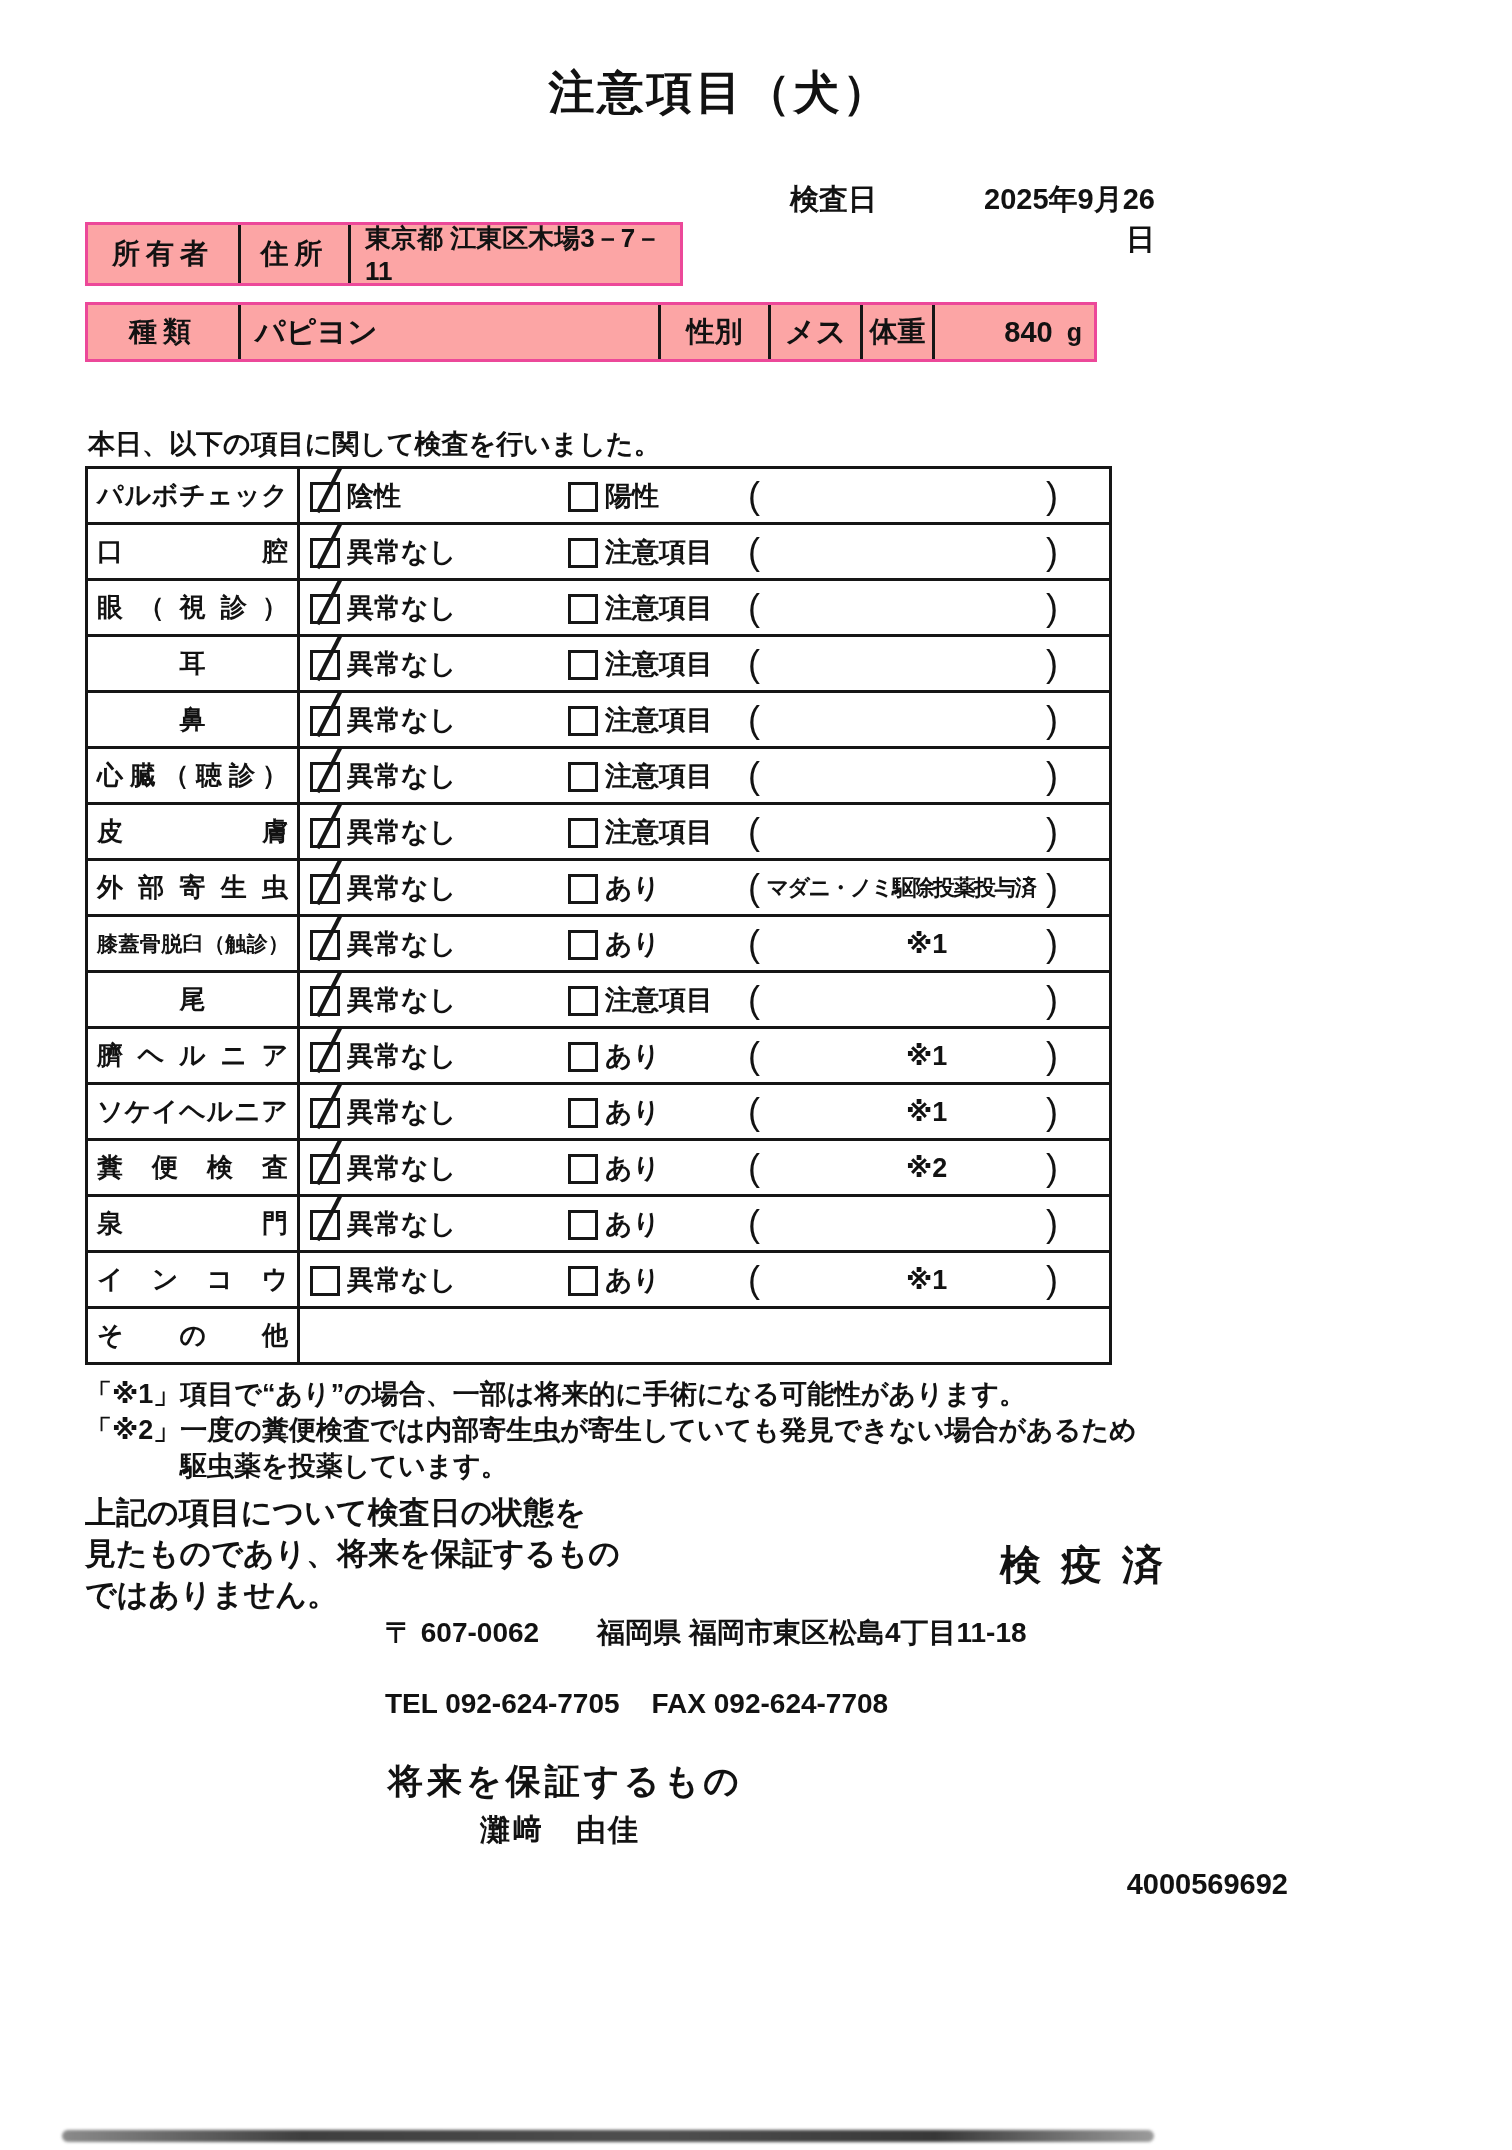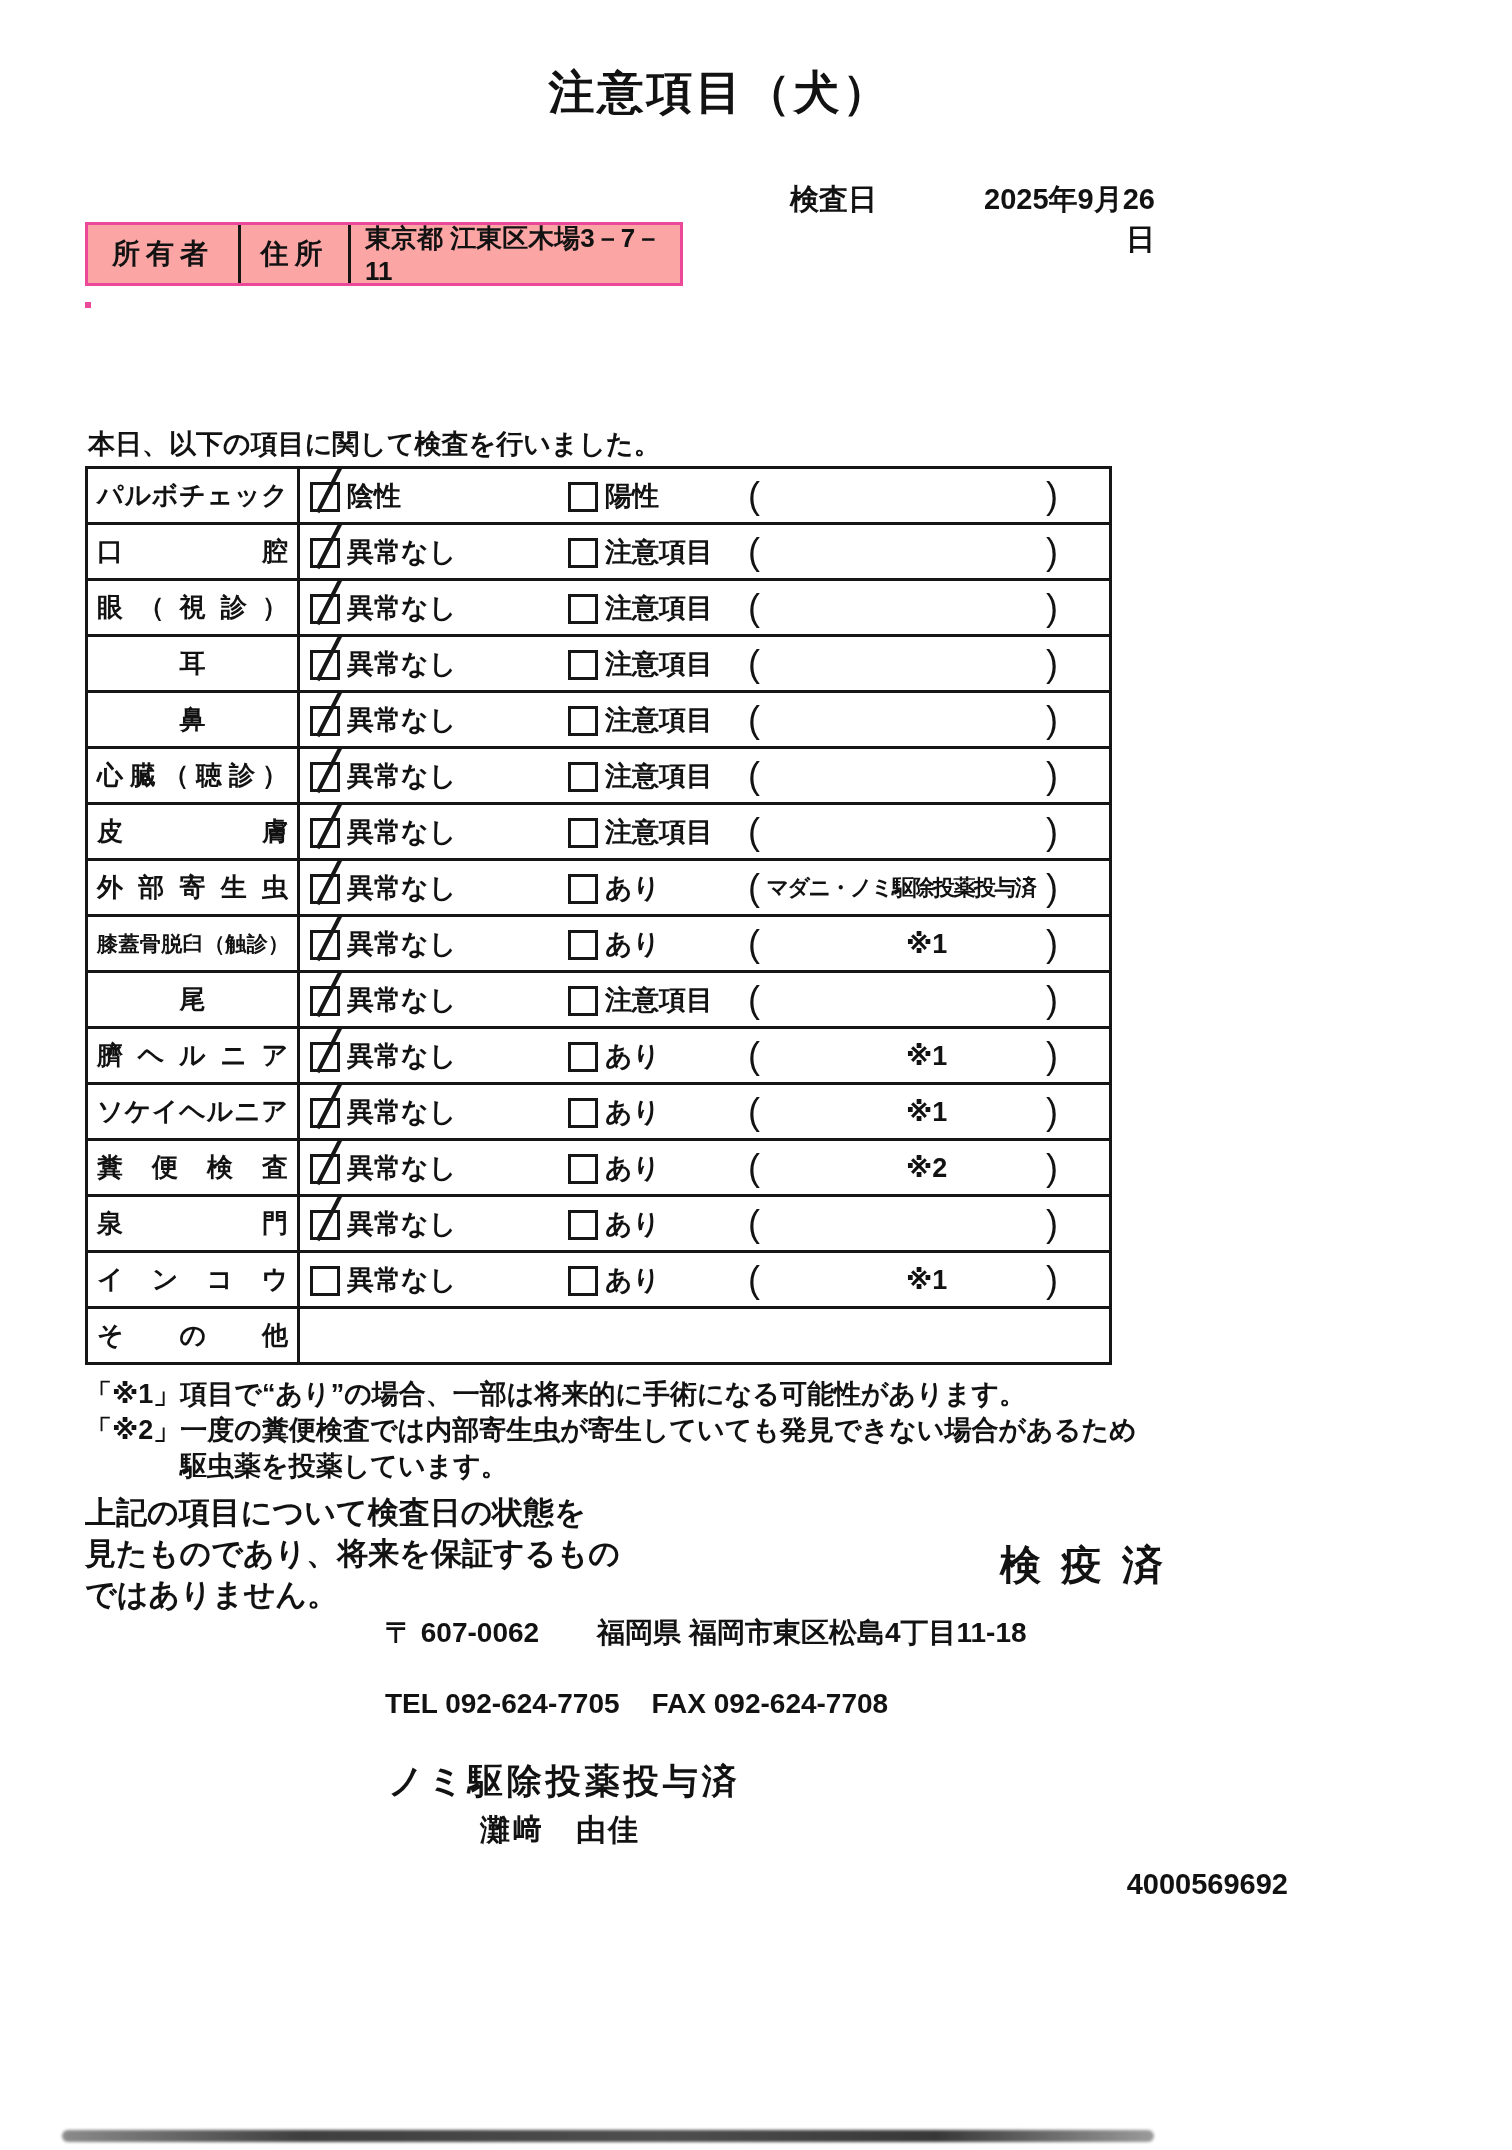--- a/index.html
+++ b/index.html
@@ -92,20 +92,31 @@
 
 <div class="stable" id="owner-table">
   <div class="srow">
     <div class="cell lab w150 sp-label">所有者</div>
     <div class="cell lab w110 sp-label">住所</div>
     <div class="cell val w332 addr">東京都 江東区木場3－7－11</div>
   </div>
 </div>
 
 <div class="stable" id="pet-table">
+  <div class="srow">
+    <div class="cell lab w150 sp-label">種類</div>
+    <div class="cell val w420">パピヨン</div>
+    <div class="cell lab w110">性別</div>
+    <div class="cell val w92">メス</div>
+    <div class="cell lab w72">体重</div>
+    <div class="cell weightcell w162">
+      <span>840</span>
+      <span class="unit">g</span>
+    </div>
+  </div>
 </div>
 
 <div class="abs" id="intro">本日、以下の項目に関して検査を行いました。</div>
 
 <div class="abs" id="inspection">
   <div class="irow">
     <div class="c1">
       <span class="rlabel flexjust">
           <span>パ</span>
           <span>ル</span>
@@ -438,17 +449,17 @@
 <div class="abs" id="stamp">検疫済</div>
 
 <div class="abs" id="postal-line">
   <span>〒 607-0062</span>
   <span>福岡県 福岡市東区松島4丁目11-18</span>
 </div>
 <div class="abs" id="tel-line">
   <span>TEL 092-624-7705</span>
   <span>FAX 092-624-7708</span>
 </div>
-<div class="abs" id="clinic-name">ノミ駆除投薬投与済</div>
+<div class="abs" id="clinic-name">将来を保証するもの</div>
 <div class="abs" id="vet-name">灘﨑　由佳</div>
 <div class="abs" id="serial">4000569692</div>
 
 <div class="abs" id="artifact"></div>
 
 </body></html>

